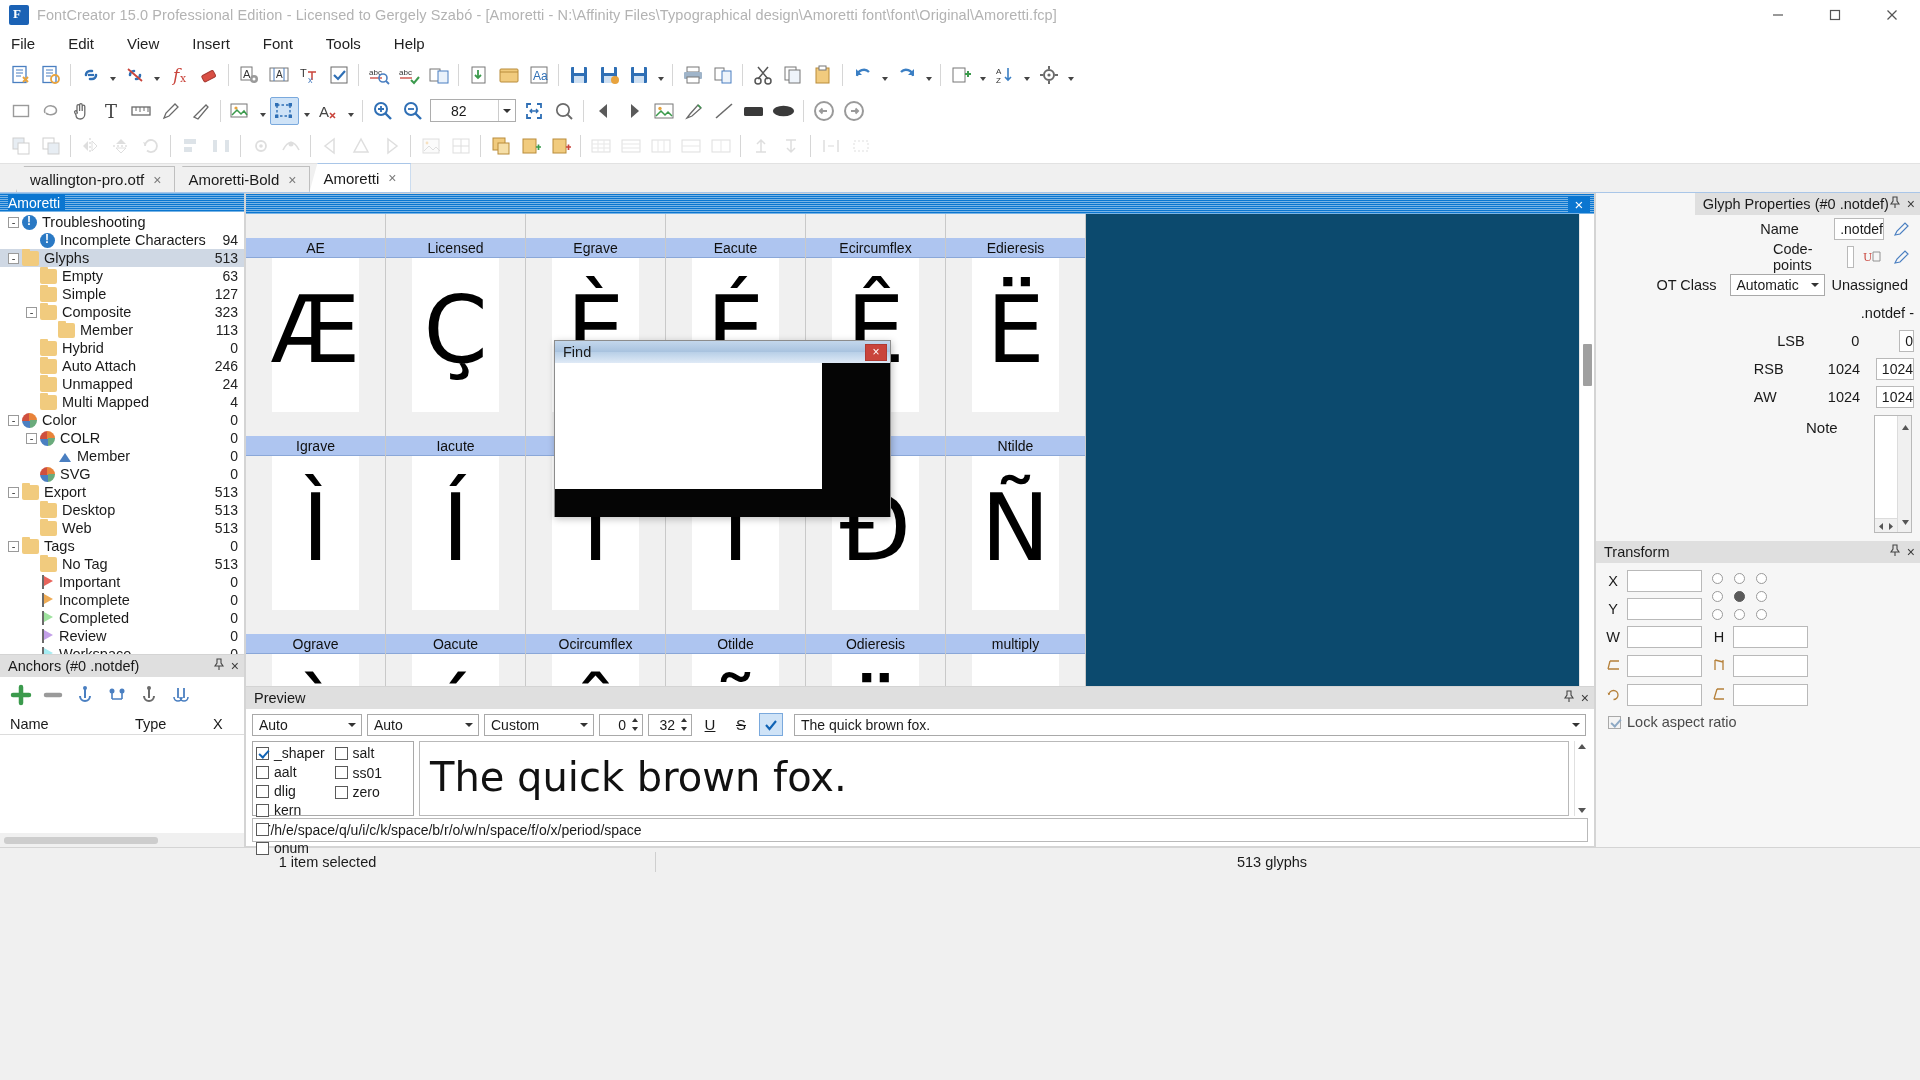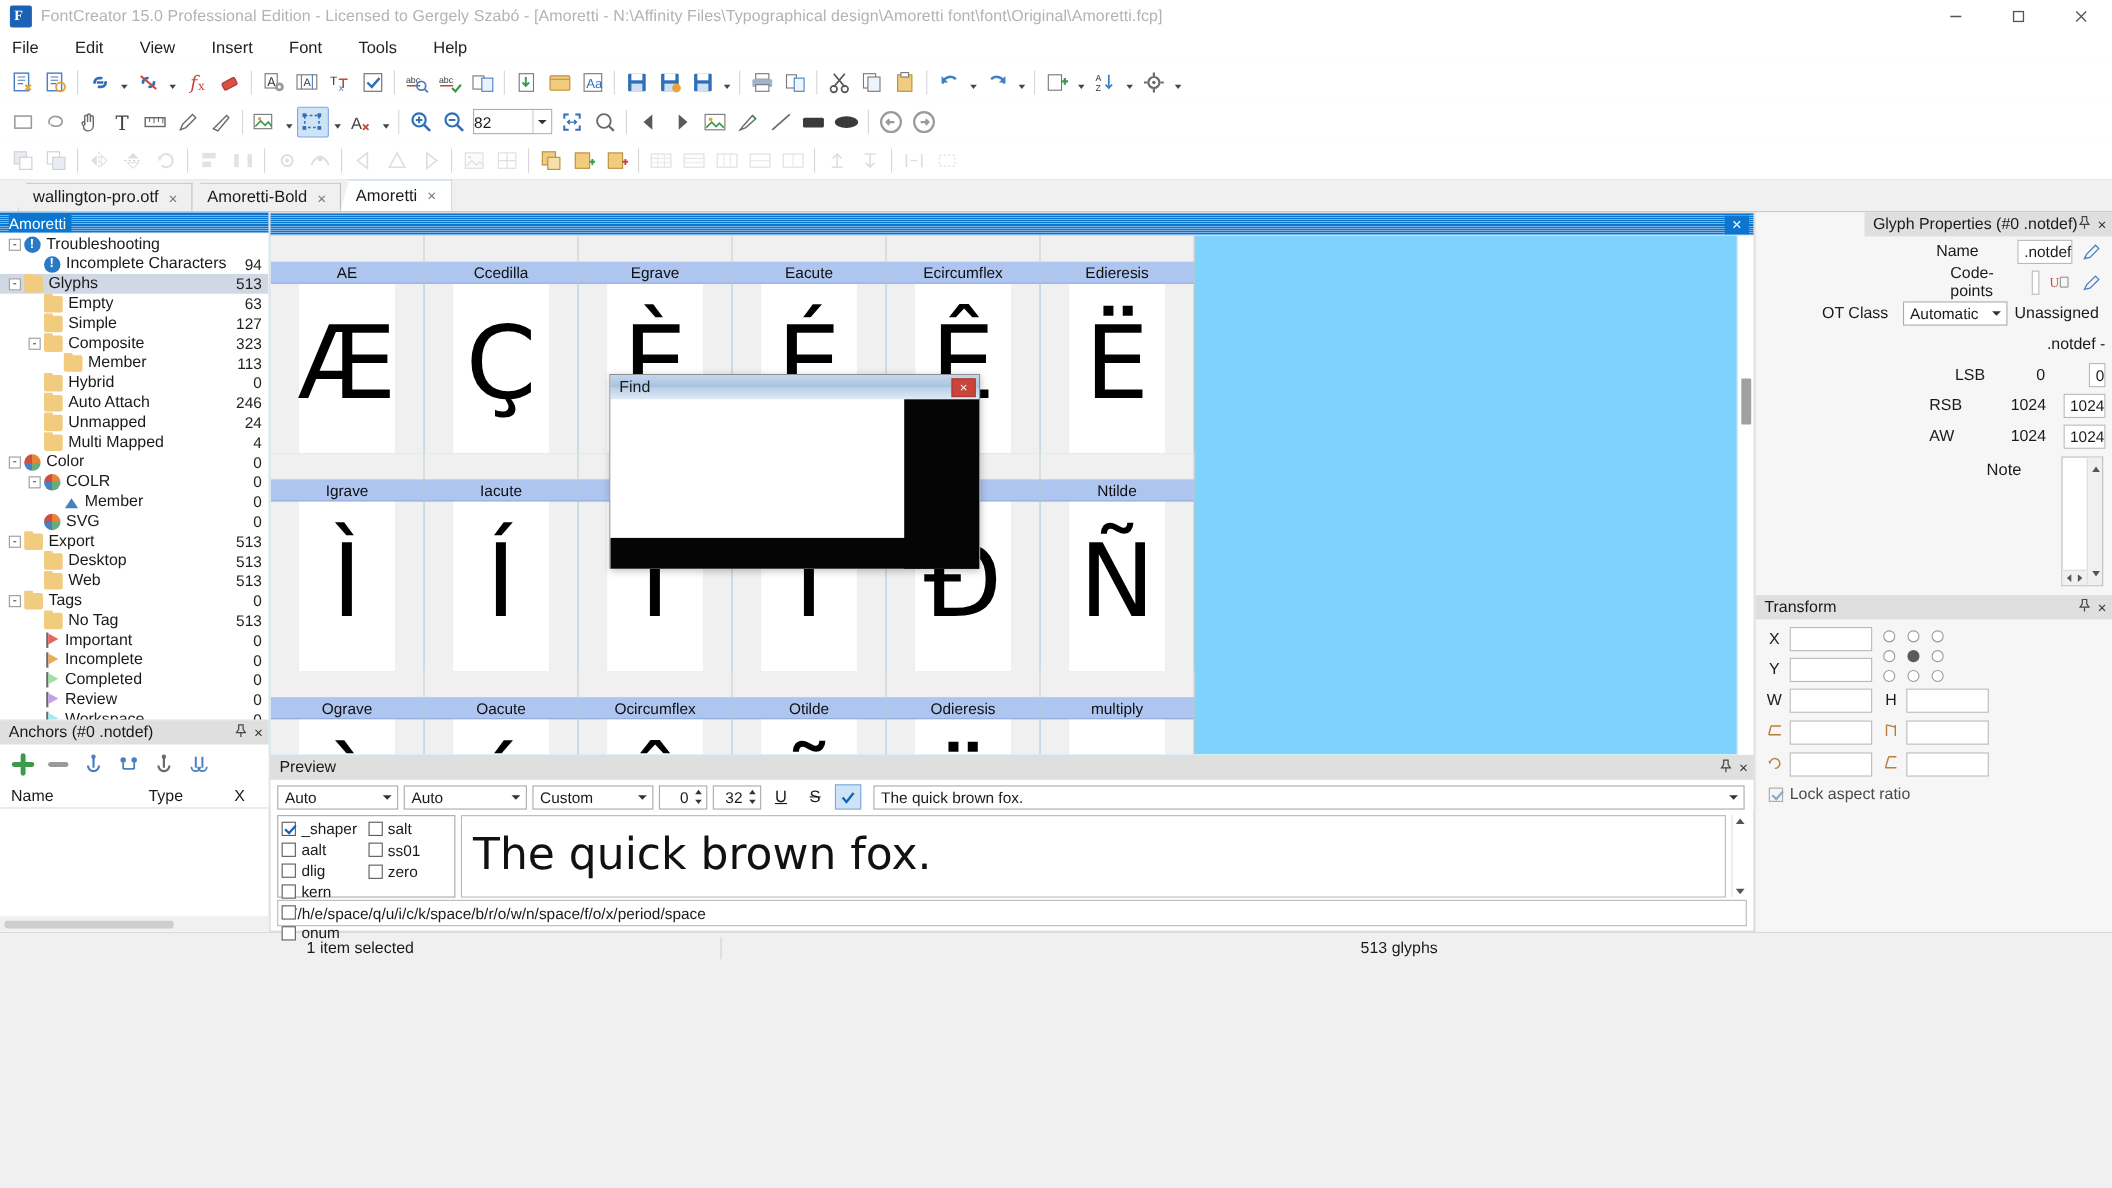--- a/index.html
+++ b/index.html
@@ -27,21 +27,21 @@
   .toolbar{background:#fff;display:flex;align-items:center;padding:3px 6px;gap:1px;}
   .tb-row1{height:36px;}
   .tb-row2{height:35px;}
   .tb-row3{height:36px;border-bottom:1px solid #e2e2e2;}
   .tbtn{width:29px;height:28px;display:flex;align-items:center;justify-content:center;border:1px solid transparent;border-radius:2px;position:relative;}
   .tbtn.sel{border:1px solid #7aa9dd;background:#cfe3f7;}
   .tbtn.dis{opacity:0.32;}
   .tsep{width:1px;height:22px;background:#d6d6d6;margin:0 4px;}
   .tdrop{width:13px;height:28px;display:flex;align-items:flex-end;justify-content:center;padding-bottom:8px;}
   .tdrop:after{content:"";border-left:3.5px solid transparent;border-right:3.5px solid transparent;border-top:4px solid #444;}
-  .zoomcombo{height:23px;width:72px;border:1px solid #adadad;background:#fff;display:flex;align-items:center;font-size:14px;padding-left:0;margin:0 2px;position:relative;}
+  .zoomcombo{height:23px;width:86px;border:1px solid #adadad;background:#fff;display:flex;align-items:center;font-size:14px;padding-left:20px;margin:0 2px;position:relative;}
   .zoomcombo .arw{position:absolute;right:0;top:0;width:17px;height:21px;display:flex;align-items:center;justify-content:center;border-left:1px solid #ccc;background:#fff;}
   .zoomcombo .arw:after{content:"";border-left:4px solid transparent;border-right:4px solid transparent;border-top:4px solid #333;}
   
   .doctabs{height:29px;background:#f0f0f0;display:flex;align-items:flex-end;padding-left:16px;border-bottom:1px solid #a9c6e8;}
   .dtab{height:26px;display:flex;align-items:center;padding:0 13px;font-size:15px;background:#f0f0f0;
         border:1px solid #bfbfbf;border-bottom:none;border-radius:0;margin-right:-1px;
         clip-path:polygon(8px 0,100% 0,100% 100%,0 100%);position:relative;}
   .dtab .x{margin-left:9px;color:#7a7a7a;font-size:14px;}
   .dtab.active{background:#fff;height:29px;border-color:#a9c6e8;z-index:2;}
   
@@ -81,21 +81,21 @@
   .ascroll{margin-top:auto;height:14px;background:#f0f0f0;position:relative;}
   .ascroll:after{content:"";position:absolute;left:4px;top:4px;width:154px;height:7px;background:#cdcdcd;border-radius:3px;}
   
   .center{flex:1;display:flex;flex-direction:column;min-width:0;position:relative;}
   .gridwrap{flex:1;display:flex;flex-direction:column;border:1px solid #d4d4d4;background:#fff;min-height:0;position:relative;}
   .gridtitle{height:20px;background:#0b76d0;display:flex;align-items:center;padding:0 4px 0 0;color:#fff;
      background-image:repeating-linear-gradient(0deg,rgba(255,255,255,.45) 0 1px,transparent 1px 2px);}
   .gridtitle .sp{flex:1;}
   .gridtitle .cl{width:22px;text-align:center;font-size:15px;color:#fff;background:#0b76d0;}
   .glyphscroll{flex:1;display:flex;min-height:0;overflow:hidden;background:#fff;}
-  .glyphgrid{flex:1;overflow:hidden;background:#7dd3fc;}
+  .glyphgrid{flex:1;overflow:hidden;background:#0c4a6e;}
   .grow{display:flex;}
   .gcell{width:140px;flex:none;border-right:1px solid #c9c9c9;}
   .gname{height:20px;background:#aec5f0;font-size:14px;display:flex;align-items:center;justify-content:center;
           border-bottom:1px solid #8aa7d8;color:#0f0f0f;}
   .gbox{height:154px;background:#f0f0f0;display:flex;align-items:center;justify-content:center;position:relative;overflow:hidden;}
   .gbox .white{position:absolute;left:26px;right:26px;top:0;bottom:0;background:#fff;}
   .gglyph{position:relative;font-family:"DejaVu Sans",sans-serif;font-size:92px;line-height:1;color:#000;z-index:1;
           transform:translateY(-4px);}
   .gfill{height:24px;background:#f0f0f0;border-right:1px solid #c9c9c9;}
   .vscroll{width:15px;background:#fff;border-left:1px solid #e6e6e6;position:relative;flex:none;}
@@ -1007,21 +1007,21 @@
               <div class="gcell gfill"></div>
               <div class="gcell gfill"></div>
               <div class="gcell gfill"></div>
               <div class="gcell gfill"></div>
             </div>
             <div class="grow">
               <div class="gcell">
                 <div class="gname">AE</div>
               </div>
               <div class="gcell">
-                <div class="gname">Ccedilla</div>
+                <div class="gname">Licensed</div>
               </div>
               <div class="gcell">
                 <div class="gname">Egrave</div>
               </div>
               <div class="gcell">
                 <div class="gname">Eacute</div>
               </div>
               <div class="gcell">
                 <div class="gname">Ecircumflex</div>
               </div>

